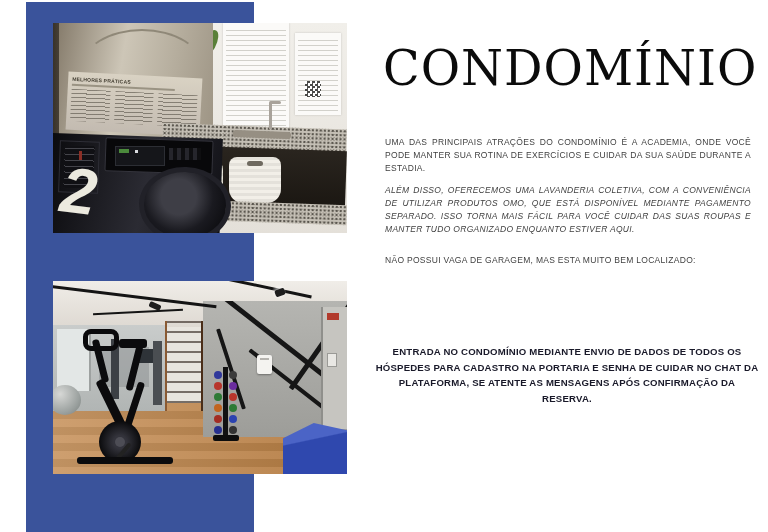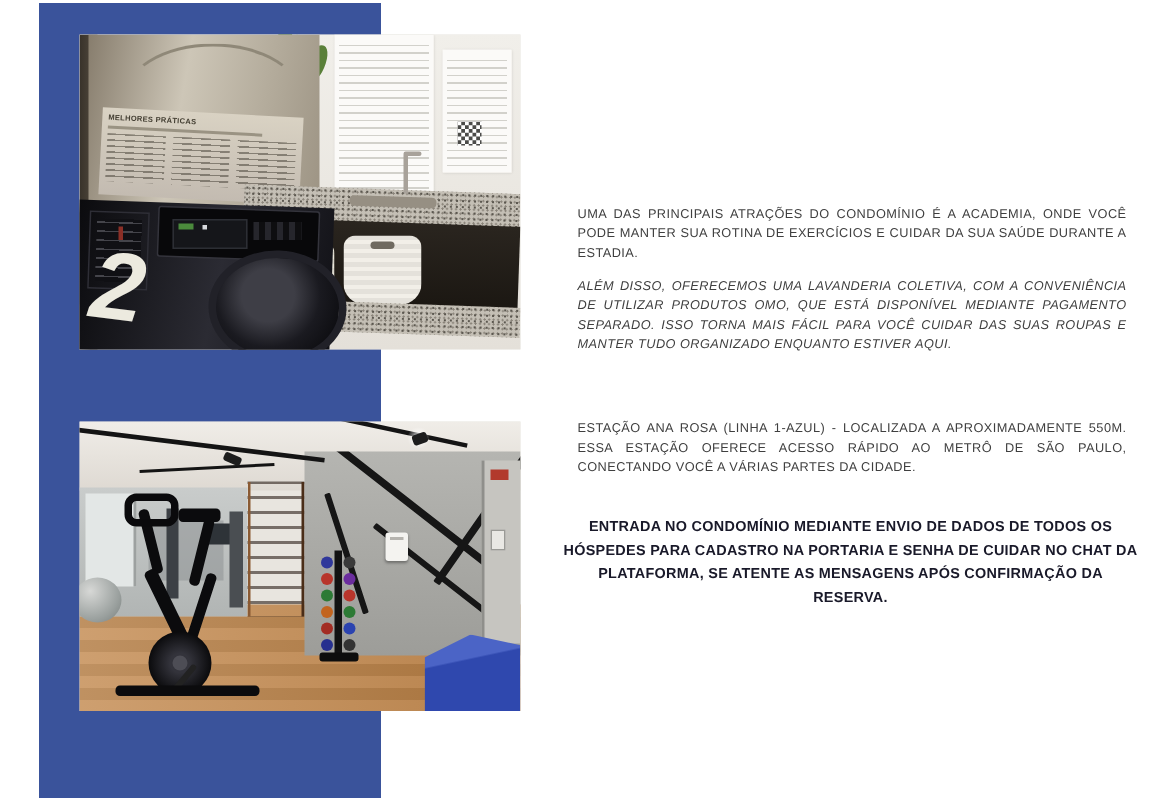--- a/index.html
+++ b/index.html
@@ -222,19 +222,20 @@
       <div class="abs" style="left:30px;top:92px;width:42px;height:42px;border-radius:50%;background:radial-gradient(circle,#33333b 22%,#0b0b0d 70%)"></div>
       <div class="abs" style="left:46px;top:108px;width:10px;height:10px;border-radius:50%;background:#4d4d55"></div>
       <div class="abs b-part" style="left:52px;top:112px;width:4px;height:22px;background:#222;transform:rotate(40deg)"></div>
       <div class="abs b-part" style="left:8px;top:128px;width:96px;height:7px"></div>
     </div>
 
     <div class="abs g-cube"></div>
   </figure>
 
   <main class="abs content">
+    <h1 class="abs title">CONDOMÍNIO</h1>
     <p class="abs body-p bp1">UMA DAS PRINCIPAIS ATRAÇÕES DO CONDOMÍNIO É A ACADEMIA, ONDE VOCÊ PODE MANTER SUA ROTINA DE EXERCÍCIOS E CUIDAR DA SUA SAÚDE DURANTE A ESTADIA.</p>
     <p class="abs body-p bp2">ALÉM DISSO, OFERECEMOS UMA LAVANDERIA COLETIVA, COM A CONVENIÊNCIA DE UTILIZAR PRODUTOS OMO, QUE ESTÁ DISPONÍVEL MEDIANTE PAGAMENTO SEPARADO. ISSO TORNA MAIS FÁCIL PARA VOCÊ CUIDAR DAS SUAS ROUPAS E MANTER TUDO ORGANIZADO ENQUANTO ESTIVER AQUI.</p>
-    <p class="abs body-p bp4">ESTAÇÃO ANA ROSA (LINHA 1-AZUL) - LOCALIZADA A APROXIMADAMENTE 550M. ESSA ESTAÇÃO OFERECE ACESSO RÁPIDO AO METRÔ DE SÃO PAULO, CONECTANDO VOCÊ A VÁRIAS PARTES DA CIDADE.</p>
+    <p class="abs body-p bp3">NÃO POSSUI VAGA DE GARAGEM, MAS ESTA MUITO BEM LOCALIZADO:</p>
     <p class="abs highlight">ENTRADA NO CONDOMÍNIO MEDIANTE ENVIO DE DADOS DE TODOS OS HÓSPEDES PARA CADASTRO NA PORTARIA E SENHA DE CUIDAR NO CHAT DA PLATAFORMA, SE ATENTE AS MENSAGENS APÓS CONFIRMAÇÃO DA RESERVA.</p>
   </main>
 
 </div>
 
 </body></html>

